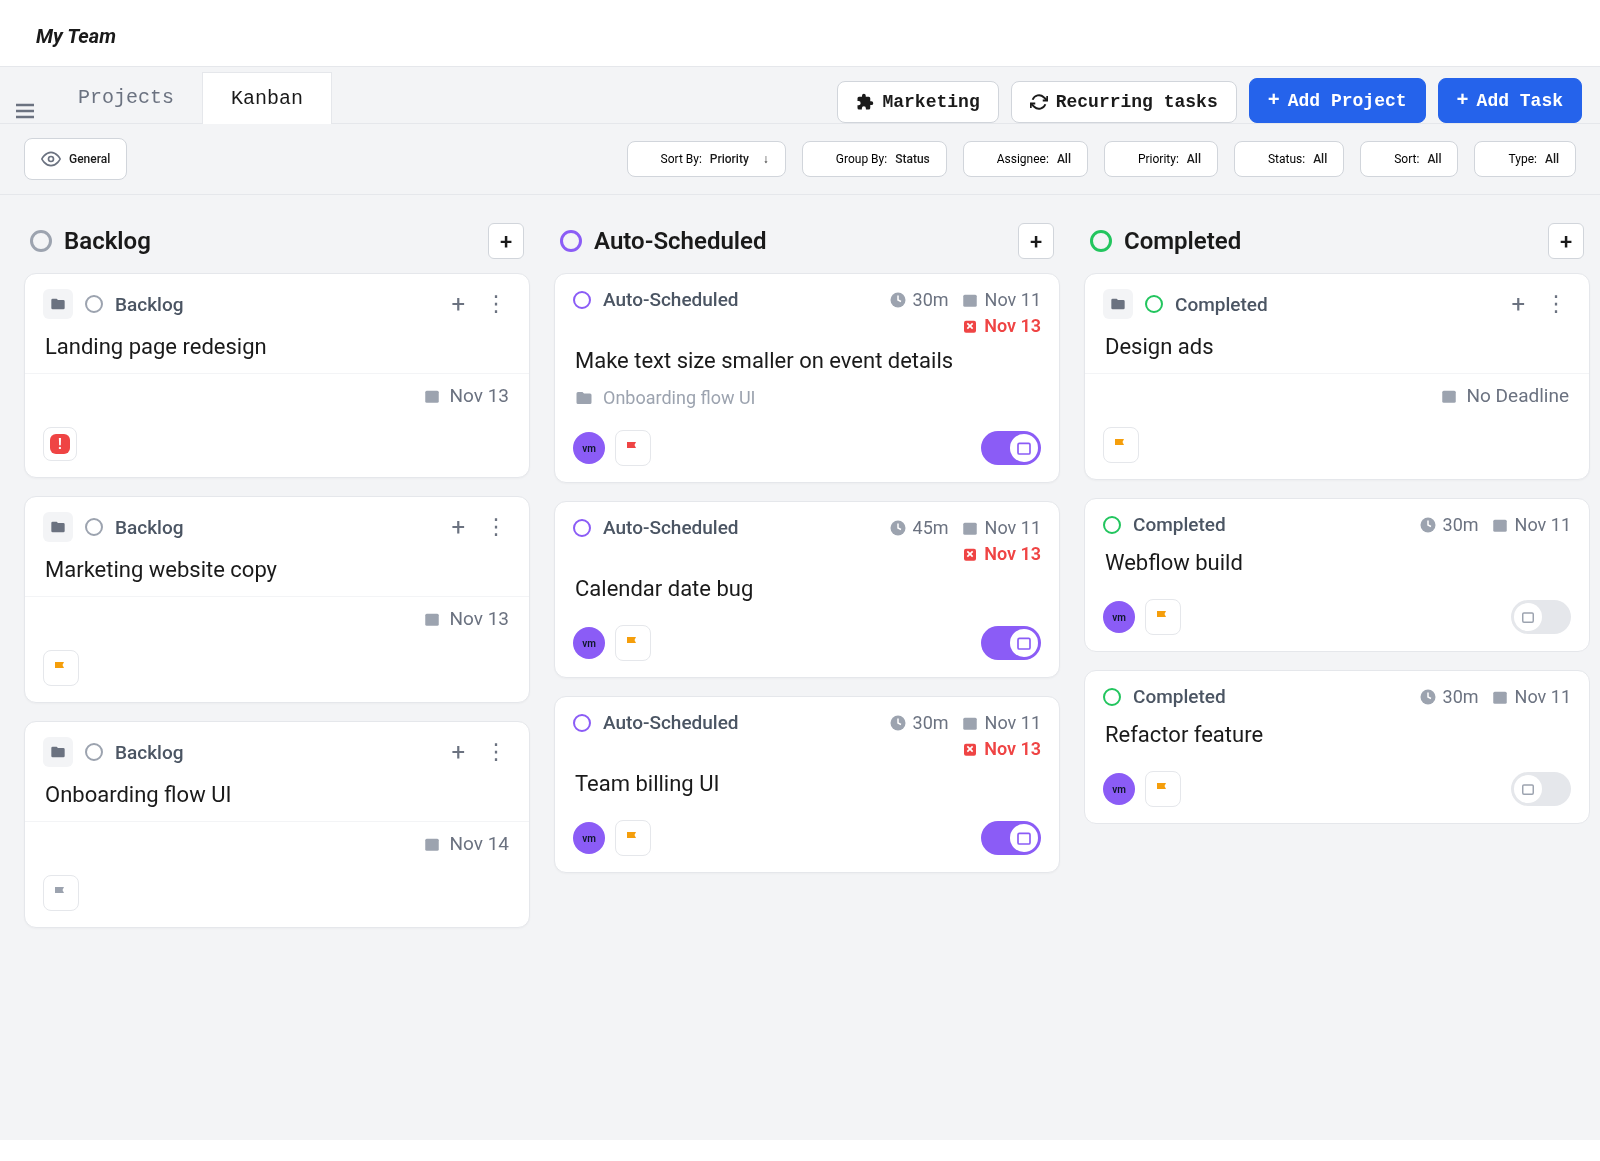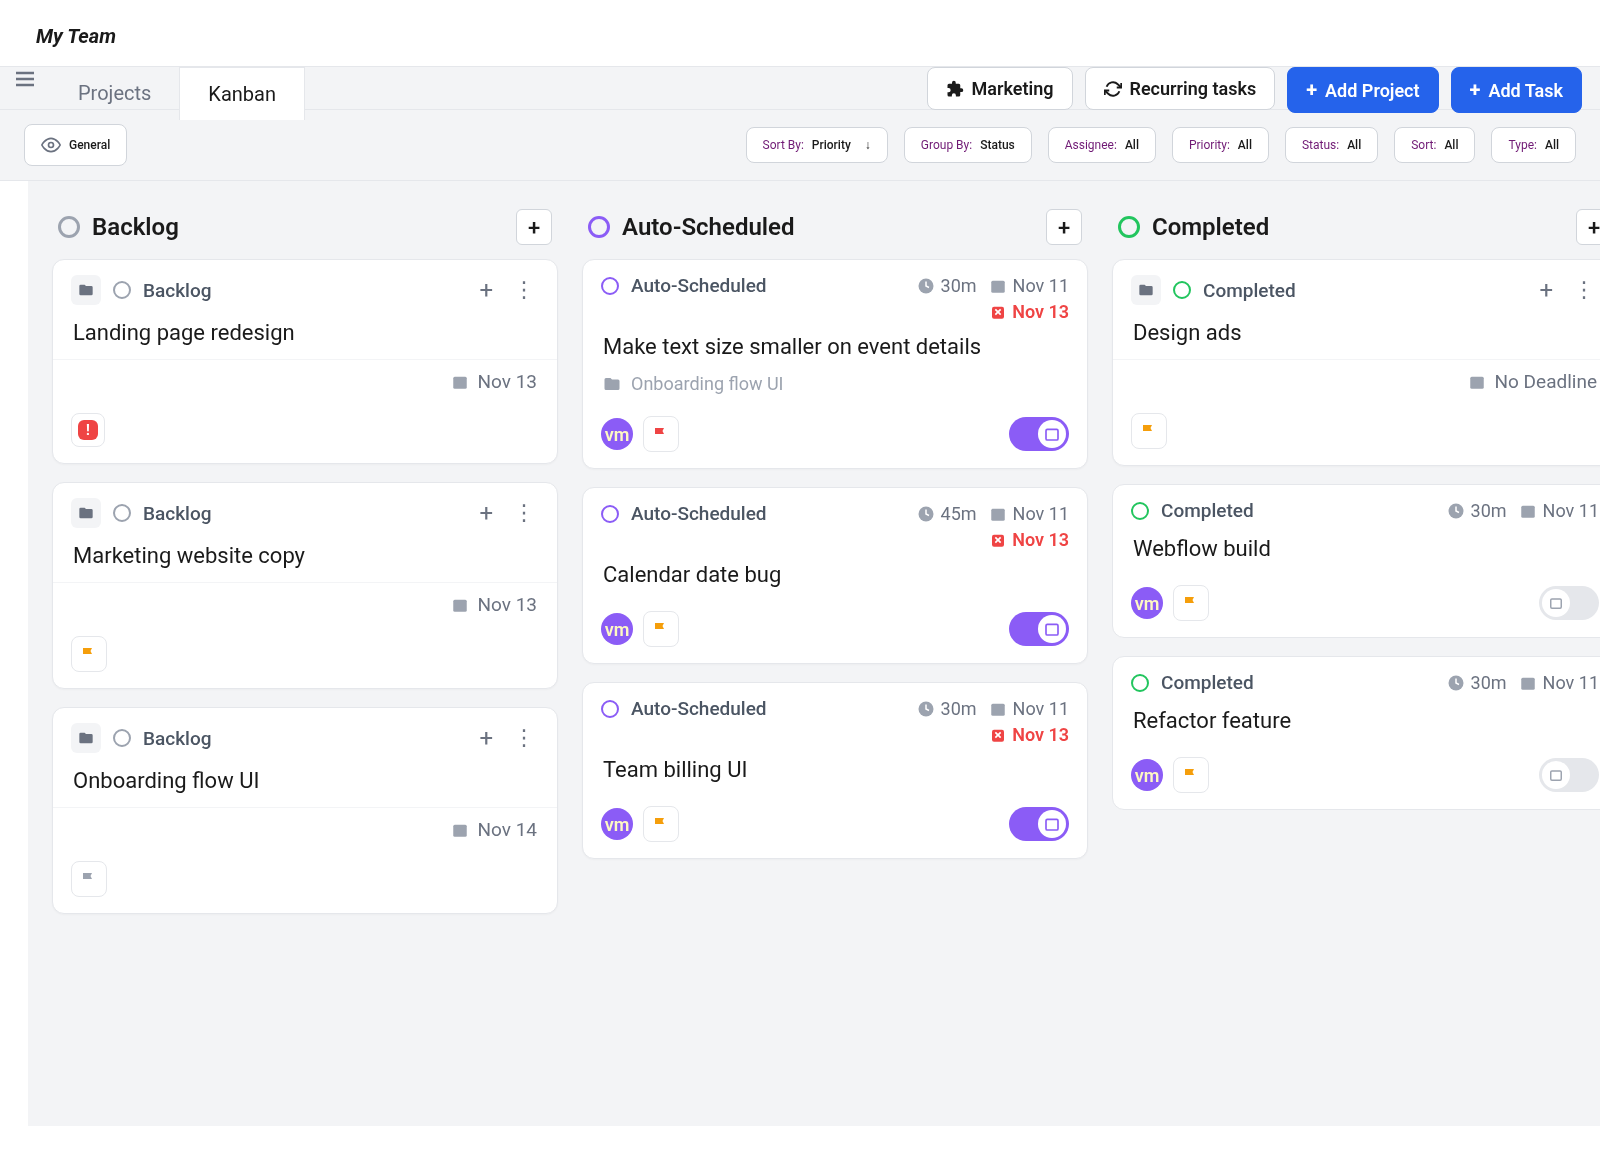--- a/index.html
+++ b/index.html
@@ -1,34 +1,34 @@
 <!DOCTYPE html>
 <html><head>
 <meta charset="utf-8">
 <style>
 * { box-sizing: border-box; margin: 0; padding: 0; }
 body { font-family: -apple-system, BlinkMacSystemFont, "Segoe UI", Roboto, Helvetica, Arial, sans-serif; background: #fff; color: #1a1a1a; width: 1600px; height: 1161px; overflow: hidden; }
 
 .header-title { font-size: 20px; font-weight: 700; padding: 24px 36px 18px; font-style: italic; }
 
-.tabbar { display: flex; align-items: flex-start; background: #f3f4f6; border-bottom: 1px solid #e5e7eb; border-top: 1px solid #e5e7eb; padding: 0 18px 0 0; height: 44px; }
+.tabbar { display: flex; align-items: flex-end; background: #f3f4f6; border-bottom: 1px solid #e5e7eb; border-top: 1px solid #e5e7eb; padding: 0 18px 0 0; height: 58px; font-family: Liberation Mono, monospace; }
 .hamburger { width: 50px; display:flex; align-items:center; justify-content:center; color: #6b7280; cursor:pointer; }
 .tab { padding: 14px 28px; font-size: 20px; color: #6b7280; cursor:pointer; }
 .tab.active { background: #fff; color: #1a1a1a; border: 1px solid #e5e7eb; border-bottom: none; margin-bottom:-1px; }
 .tabbar-spacer { flex: 1; }
 .tabbar-btn { display:flex; align-items:center; gap:8px; background:#fff; border:1px solid #d1d5db; border-radius:8px; padding:10px 18px; font-size:18px; font-weight:600; margin-left:12px; cursor:pointer; }
 .tabbar-btn.primary { background:#2563eb; color:#fff; border-color:#2563eb; }
 
 .filterbar { display:flex; align-items:center; background:#f3f4f6; border-bottom:1px solid #e5e7eb; padding: 14px 24px; gap:16px; }
 .filter-chip { display:flex; align-items:center; gap:8px; background:#fff; border:1px solid #d1d5db; border-radius:8px; padding:10px 16px; font-size:12px; cursor:pointer; white-space:nowrap; }
-.filter-chip .label { color:#701a75; }
+.filter-chip .label { color:#000000;margin-left:17px; }
 .filter-chip .value { color:#1a1a1a; font-weight:500; }
 .filterbar-spacer { flex:1; }
 
-.board { display:flex; gap:24px; padding: 22px 24px; background:#f3f4f6; height: calc(1161px - 58px - 82px - 76px); overflow:hidden;margin-left:28px; }
+.board { display:flex; gap:24px; padding: 22px 24px; background:#f3f4f6; height: calc(1161px - 58px - 82px - 76px); overflow:hidden; }
 .column { width: 506px; flex: none; display:flex; flex-direction:column; }
 .col-header { display:flex; align-items:center; gap:12px; padding:6px 6px 14px; font-size:24px; font-weight:600; }
 .col-header .add { margin-left:auto; width:36px; height:36px; display:flex; align-items:center; justify-content:center; background:#fff; border:1px solid #d1d5db; border-radius:6px; cursor:pointer; font-size:22px; font-weight:500; }
 .status-ring { width:22px; height:22px; border-radius:50%; }
 .ring-gray { border:3px solid #9ca3af; }
 .ring-purple { border:3px solid #8b5cf6; }
 .ring-green { border:3px solid #22c55e; }
 
 .card { background:#fff; border:1px solid #e5e7eb; border-radius:12px; margin-bottom:18px; box-shadow: 0 1px 2px rgba(0,0,0,0.03); }
 .card.compact { box-shadow:none; }
@@ -39,21 +39,21 @@
 .card-head .meta { display:flex; align-items:center; gap:6px; color:#6b7280; font-size:18px; }
 .card-head .icon-btn { color:#6b7280; cursor:pointer; padding:4px; }
 .card-head .icon-plus { font-size:24px; line-height:1; }
 .card-head .icon-dots { font-size:22px; line-height:1; }
 
 .card-title { font-size:22px; padding: 6px 20px 14px; color:#1a1a1a; }
 .card-sub { display:flex; align-items:center; gap:10px; padding: 0 20px 12px; color:#9ca3af; font-size:18px; }
 .card-deadline { display:flex; justify-content:flex-end; align-items:center; gap:8px; padding: 10px 20px; color:#6b7280; font-size:19px; border-top:1px solid #f3f4f6; }
 .card-overdue { display:flex; justify-content:flex-end; align-items:center; gap:6px; color:#ef4444; font-size:18px; font-weight:600; padding: 0 18px 6px 0; margin-top:-4px; }
 .card-foot { display:flex; align-items:center; gap:10px; padding: 10px 18px 16px; }
-.avatar { width:32px; height:32px; border-radius:50%; background:#8b5cf6; color:#fef9c3; font-size:18px; font-weight:600; display:flex; align-items:center; justify-content:center; }
+.avatar { width:32px; height:32px; border-radius:50%; background:#8b5cf6; color:#0f172a; font-size:10px; font-weight:600; display:flex; align-items:center; justify-content:center; }
 .flag-chip { width:36px; height:36px; border:1px solid #e5e7eb; border-radius:8px; display:flex; align-items:center; justify-content:center; }
 .toggle { margin-left:auto; width:60px; height:34px; border-radius:17px; background:#8b5cf6; position:relative; cursor:pointer; }
 .toggle.off { background:#e5e7eb; }
 .toggle .knob { position:absolute; right:3px; top:3px; width:28px; height:28px; border-radius:50%; background:#fff; display:flex; align-items:center; justify-content:center; color:#8b5cf6; }
 .toggle.off .knob { left:3px; right:auto; color:#9ca3af; }
 .priority-badge { width:34px; height:34px; border:1px solid #e5e7eb; border-radius:8px; display:flex; align-items:center; justify-content:center; }
 .priority-high { background:#ef4444; border-radius:6px; width:20px; height:20px; color:#fff; font-weight:700; display:flex; align-items:center; justify-content:center; font-size:14px; }
 
 svg { display:block; }
 </style>

